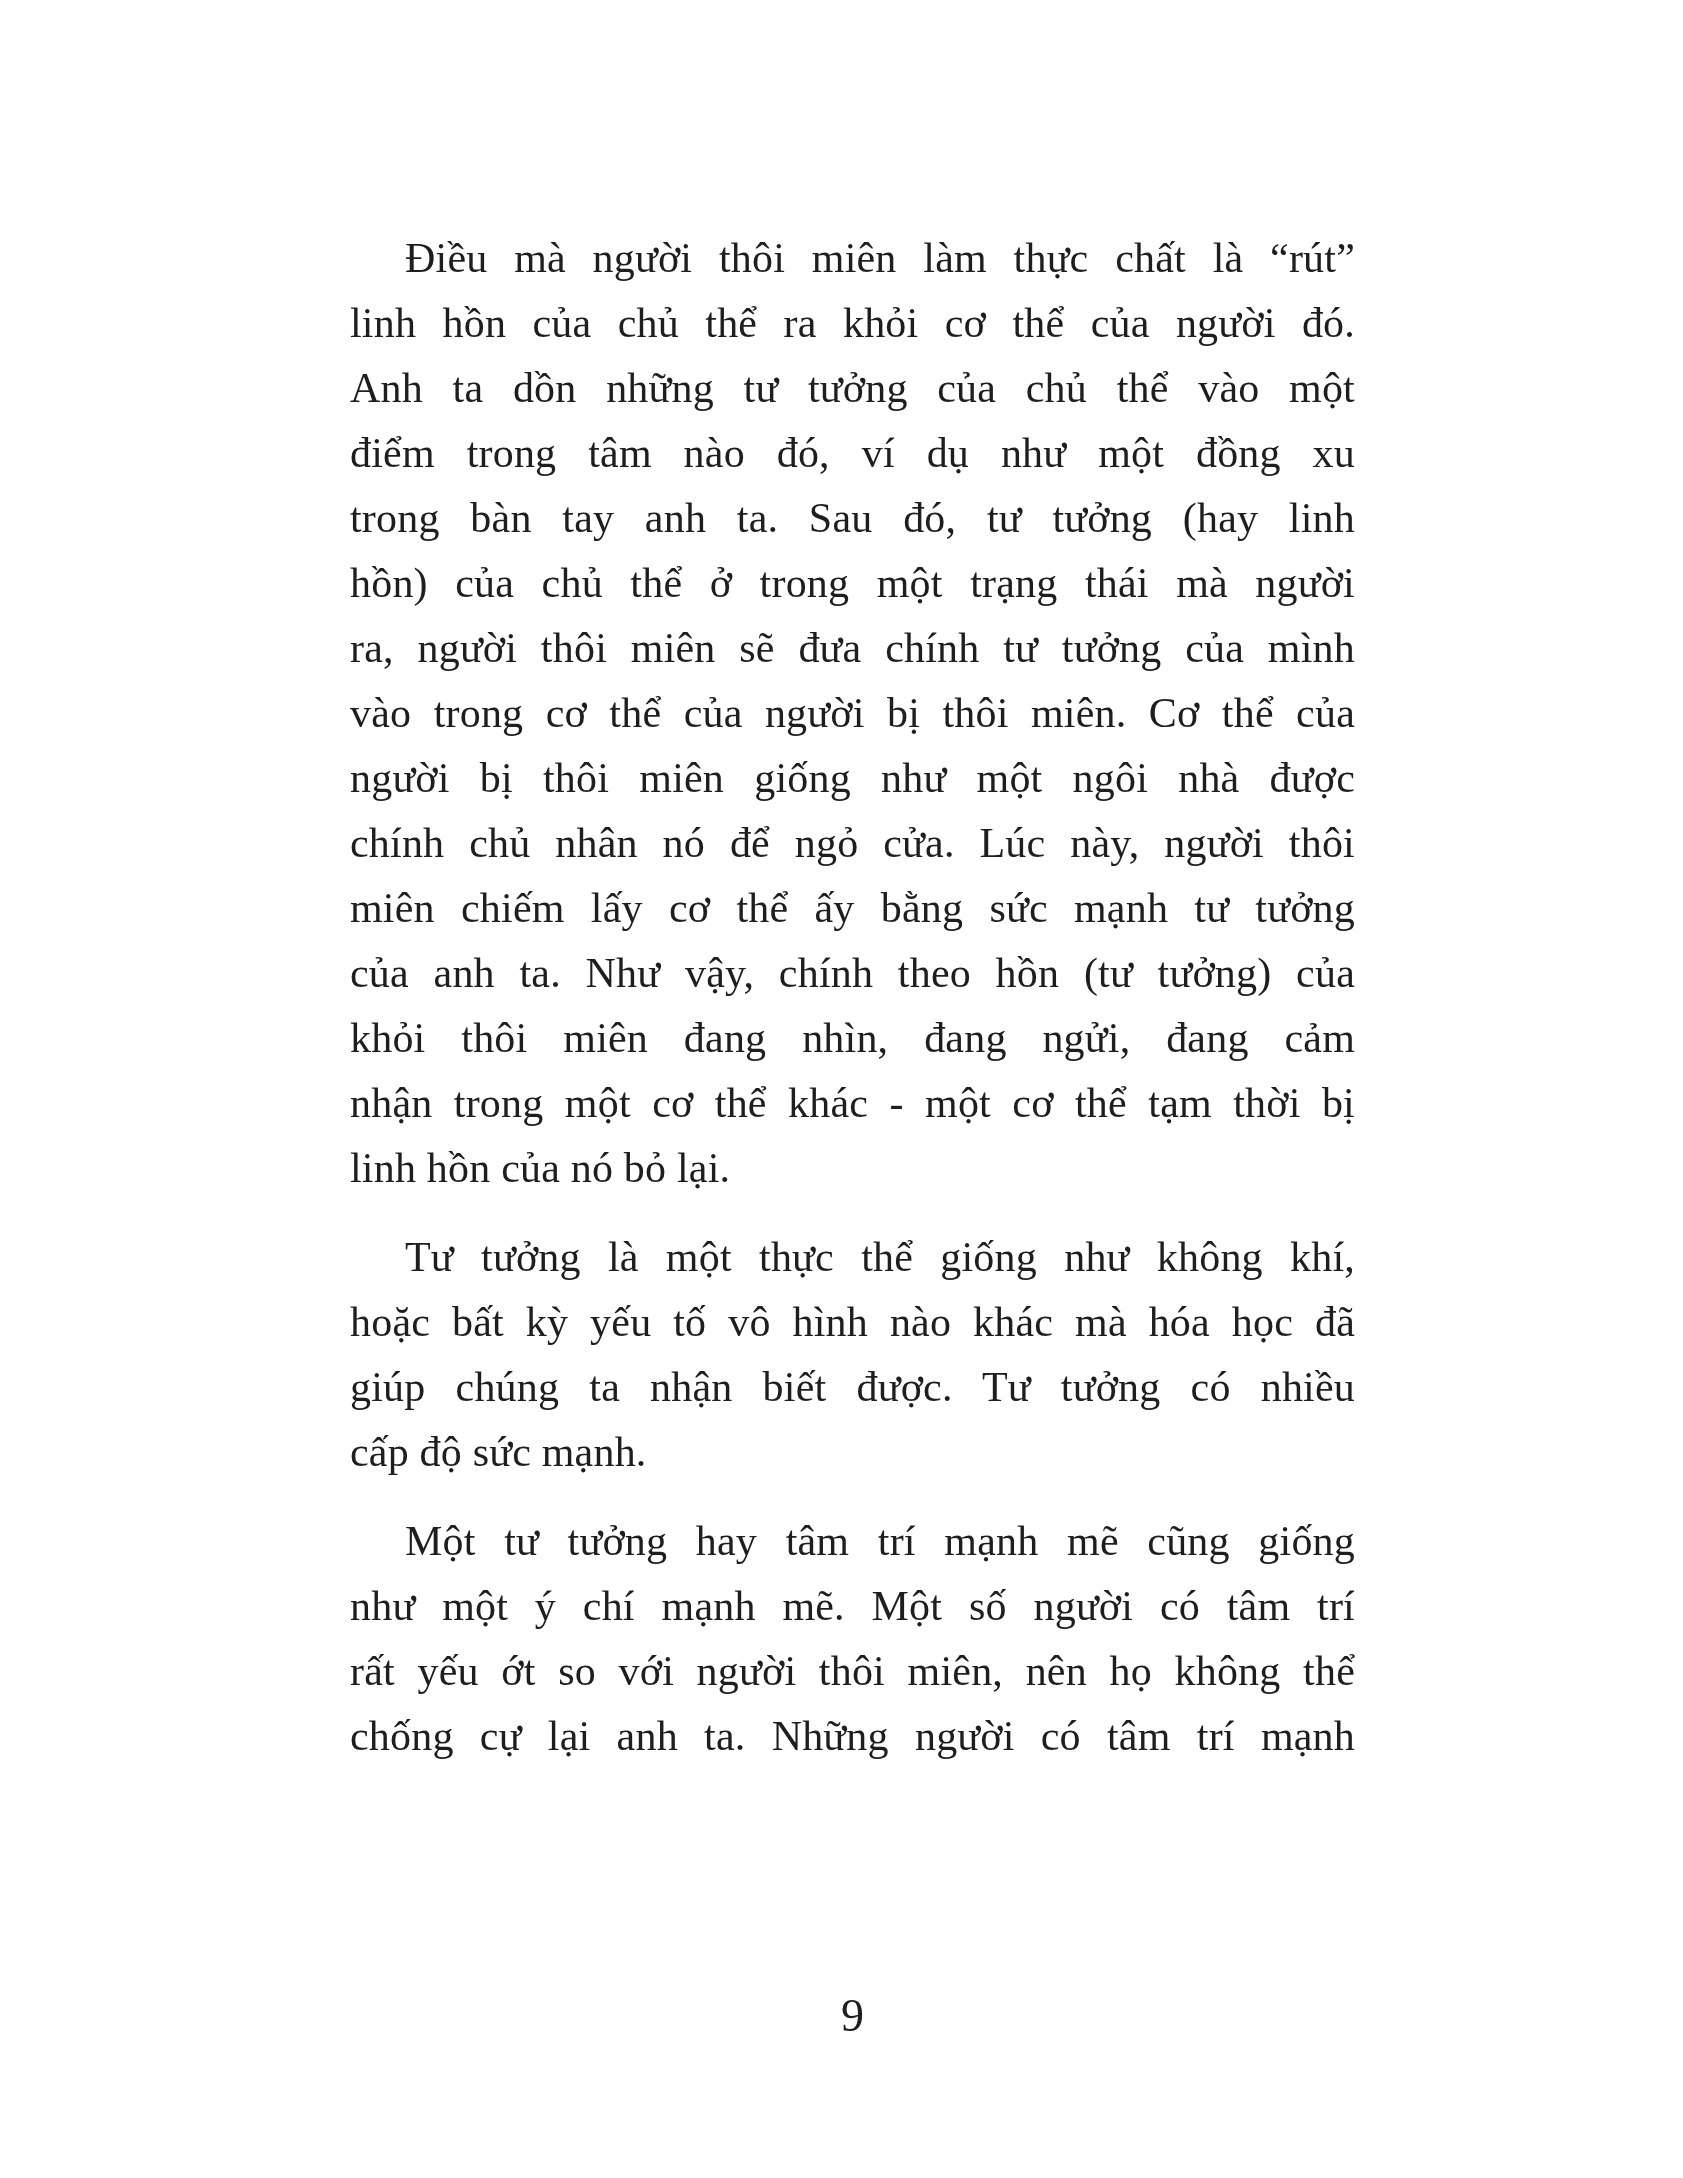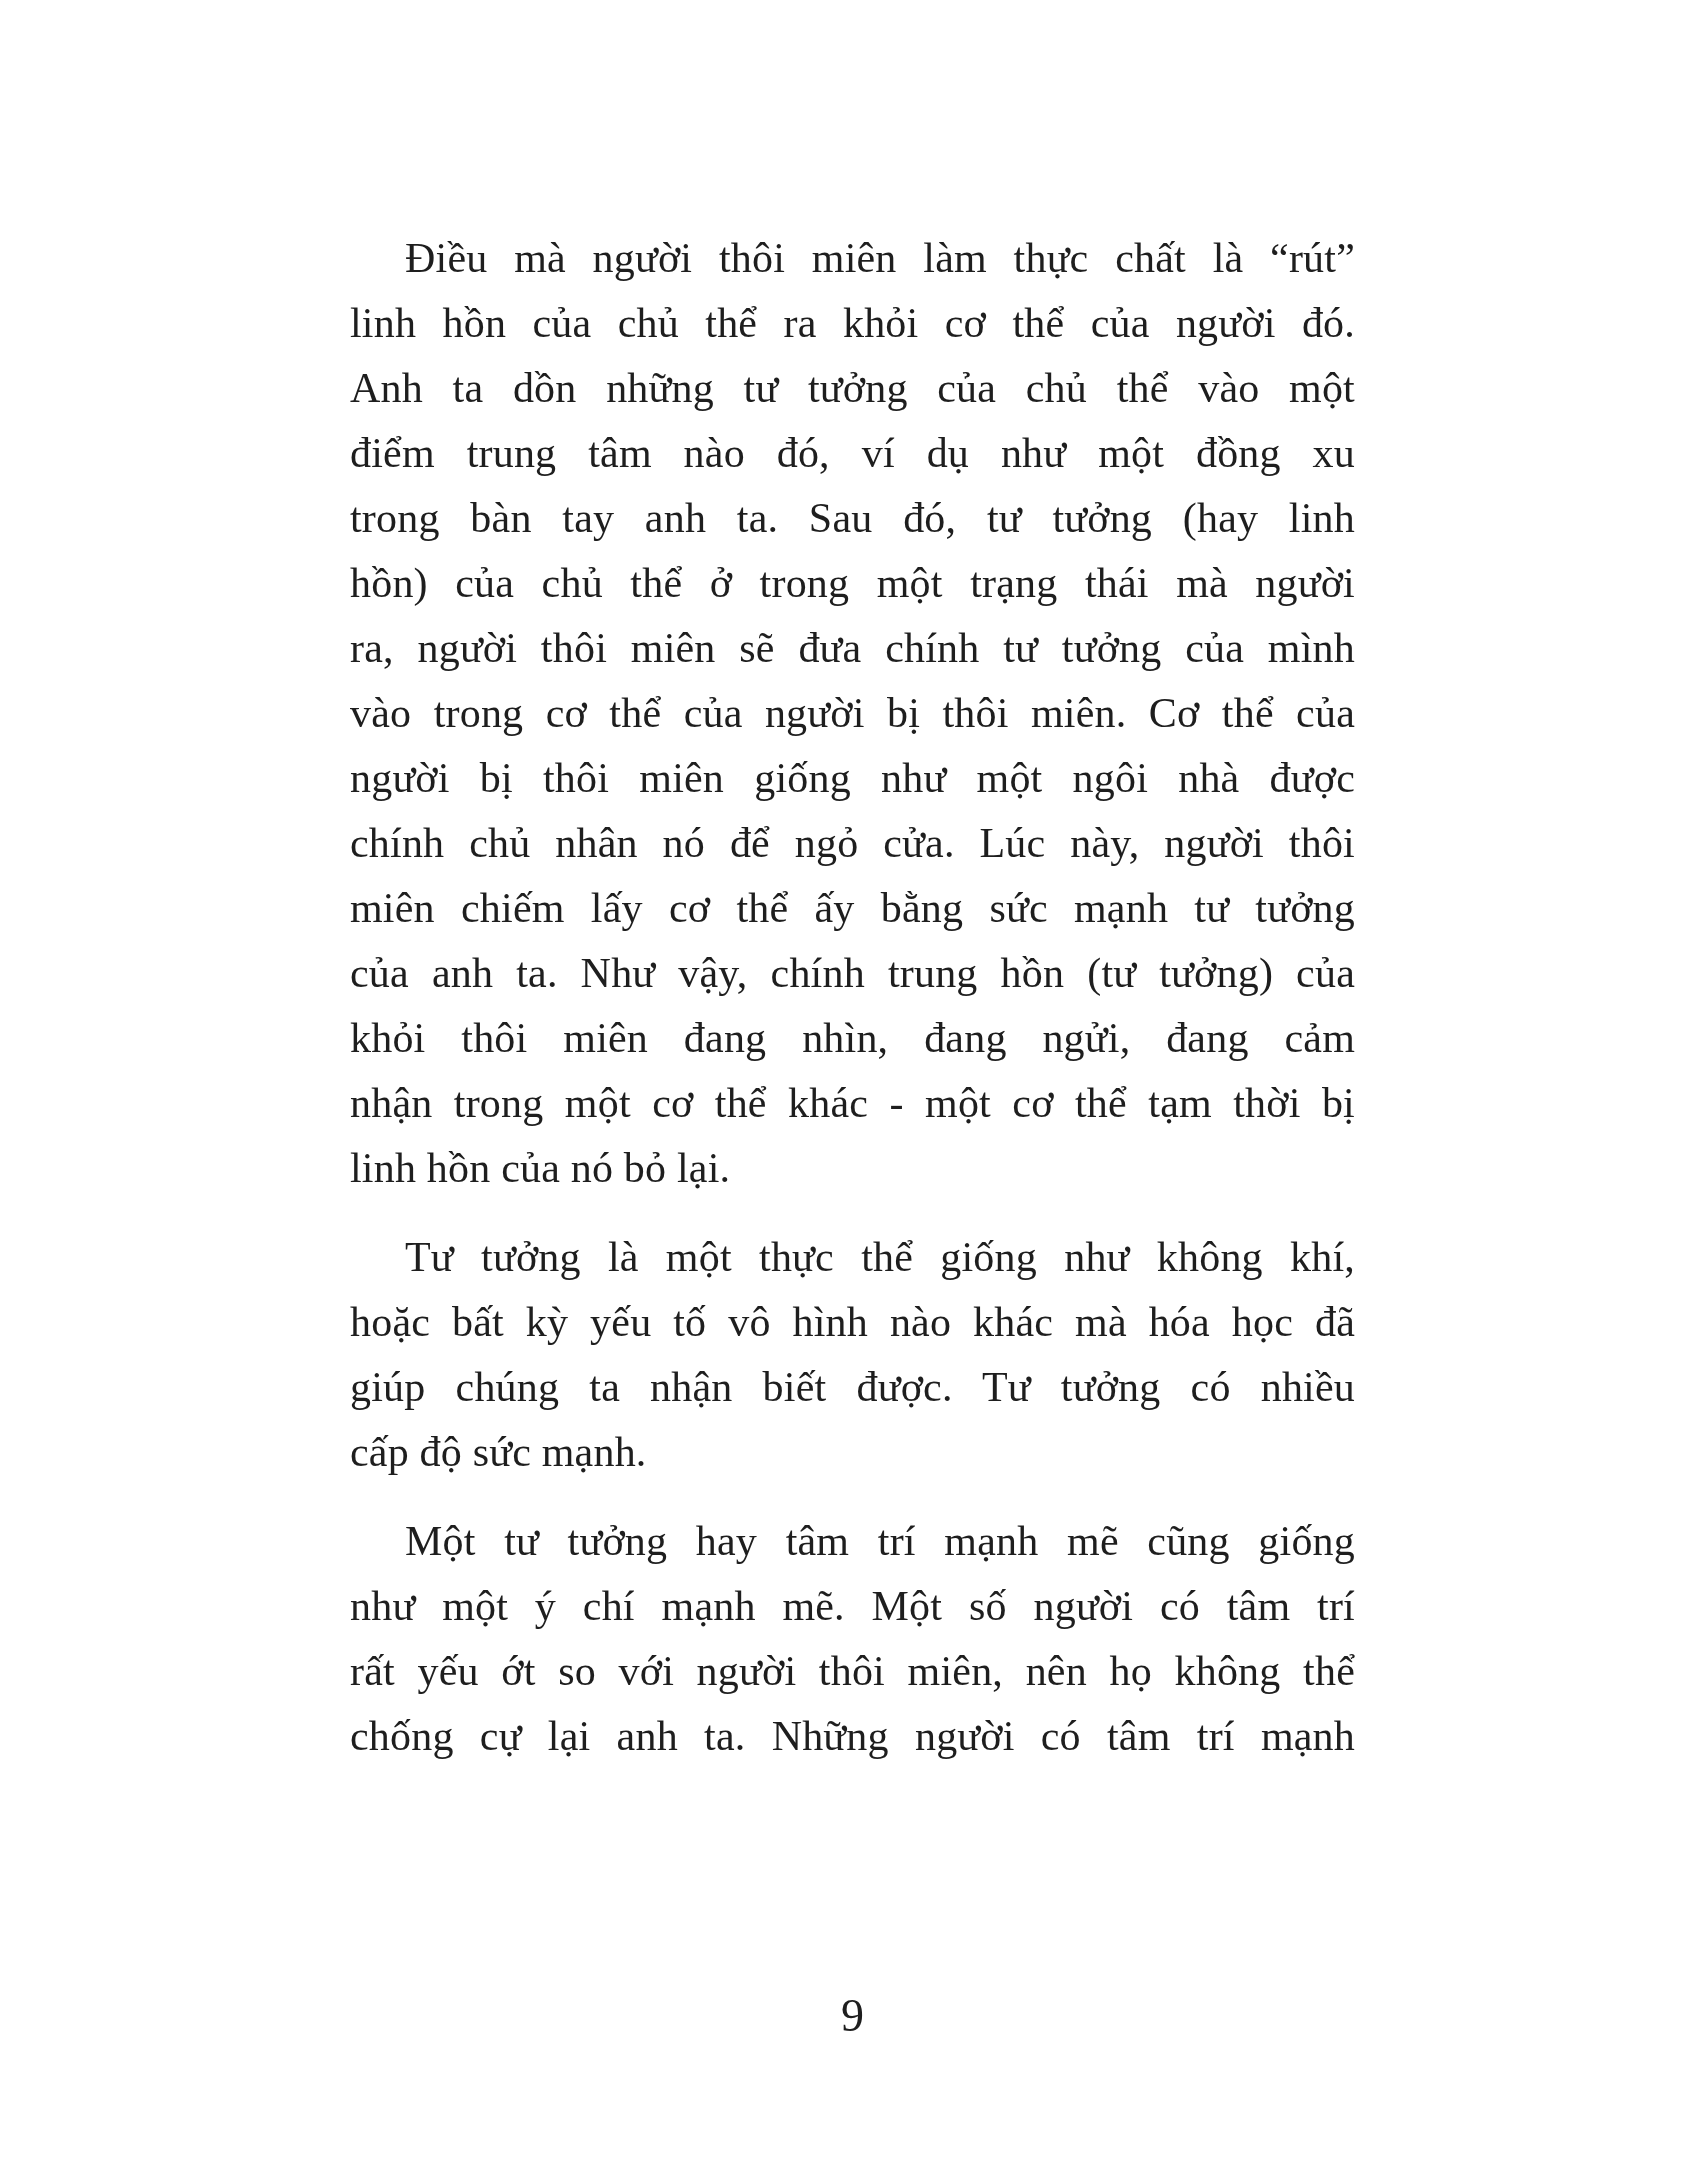--- a/index.html
+++ b/index.html
@@ -48,29 +48,29 @@
 </head>
 <body>
 
 <div class="page">
   <div class="text-block">
 
     <div class="paragraph">
       <div class="line indent">Điều mà người thôi miên làm thực chất là “rút”</div>
       <div class="line">linh hồn của chủ thể ra khỏi cơ thể của người đó.</div>
       <div class="line">Anh ta dồn những tư tưởng của chủ thể vào một</div>
-      <div class="line">điểm trung tâm nào đó, ví dụ như một đồng xu</div>
+      <div class="line">điểm trong tâm nào đó, ví dụ như một đồng xu</div>
       <div class="line">trong bàn tay anh ta. Sau đó, tư tưởng (hay linh</div>
       <div class="line">hồn) của chủ thể ở trong một trạng thái mà người</div>
       <div class="line">ra, người thôi miên sẽ đưa chính tư tưởng của mình</div>
       <div class="line">vào trong cơ thể của người bị thôi miên. Cơ thể của</div>
       <div class="line">người bị thôi miên giống như một ngôi nhà được</div>
       <div class="line">chính chủ nhân nó để ngỏ cửa. Lúc này, người thôi</div>
       <div class="line">miên chiếm lấy cơ thể ấy bằng sức mạnh tư tưởng</div>
-      <div class="line">của anh ta. Như vậy, chính trung hồn (tư tưởng) của</div>
+      <div class="line">của anh ta. Như vậy, chính theo hồn (tư tưởng) của</div>
       <div class="line">khỏi thôi miên đang nhìn, đang ngửi, đang cảm</div>
       <div class="line">nhận trong một cơ thể khác - một cơ thể tạm thời bị</div>
       <div class="line lastline">linh hồn của nó bỏ lại.</div>
     </div>
 
     <div class="paragraph gap">
       <div class="line indent">Tư tưởng là một thực thể giống như không khí,</div>
       <div class="line">hoặc bất kỳ yếu tố vô hình nào khác mà hóa học đã</div>
       <div class="line">giúp chúng ta nhận biết được. Tư tưởng có nhiều</div>
       <div class="line lastline">cấp độ sức mạnh.</div>

